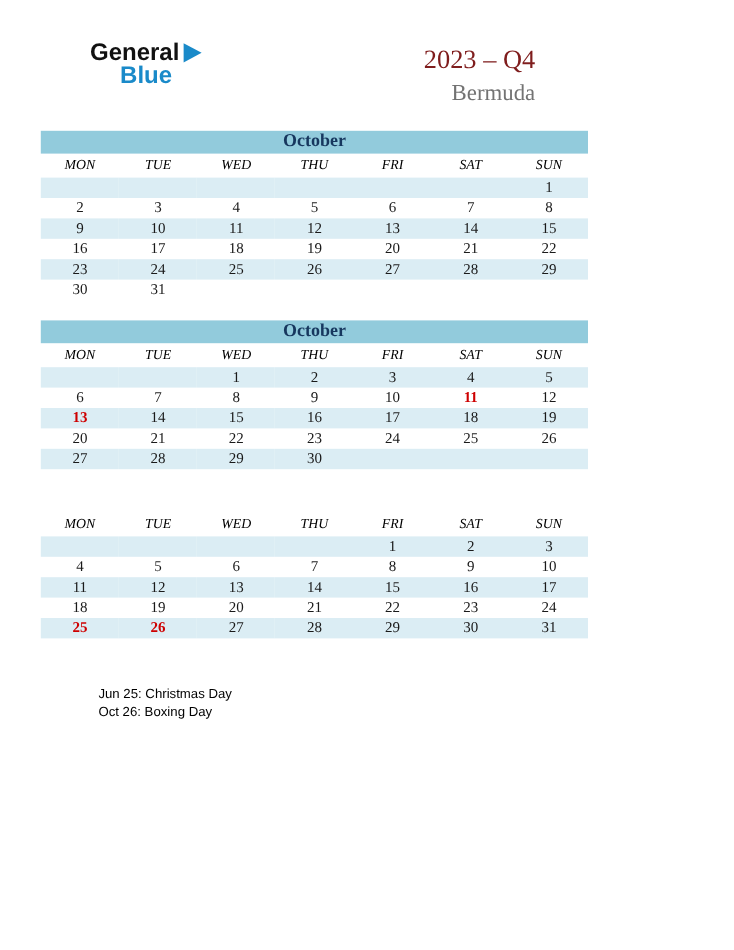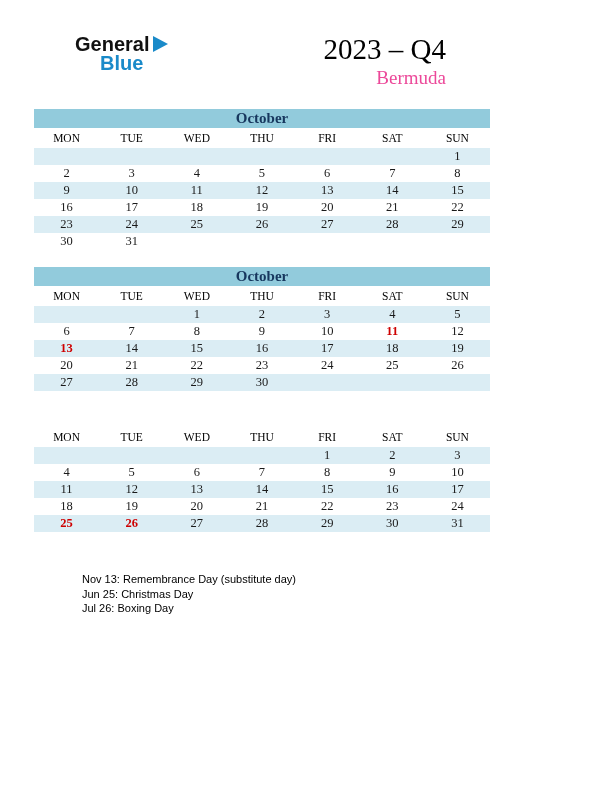--- a/index.html
+++ b/index.html
@@ -35,22 +35,22 @@
   .tri {
     width: 0; height: 0;
     border-top: 8px solid transparent;
     border-bottom: 8px solid transparent;
     border-left: 15px solid var(--c-blue);
     margin-left: 4px;
     display: inline-block;
   }
   .logo-r2 { color: var(--c-blue); text-align: center; margin-top: -1px; }
   .title-block { text-align: right; }
-  .qtitle { font-size: 29px; line-height: 31px; color: #000000; }
-  .region { font-size: 19px; line-height: 23px; color: #ec4899; margin-top: 1px; }
+  .qtitle { font-size: 22px; line-height: 31px; color: #7f1d1d; }
+  .region { font-size: 19px; line-height: 23px; color: #737373; margin-top: 1px; }
   .month {
     width: 456px;
     margin-left: auto;
     margin-right: auto;
     border-collapse: collapse;
     table-layout: fixed;
   }
   .m0 { margin-top: 20px; }
   .m1 { margin-top: 17px; }
   .m2 { margin-top: 36px; }
@@ -63,20 +63,21 @@
     padding: 0;
     text-align: center;
   }
   .wd th {
     font-weight: normal;
     font-size: 11.5px;
     height: 20px;
     padding: 0;
     text-align: center;
     color: #000000;
+    font-style: italic;
   }
   .wk td {
     text-align: center;
     font-size: 12.5px;
     height: 17px;
     padding: 0;
     color: #1a1a1a;
   }
   .wk.alt { background: var(--c-alt); }
   td.red { color: var(--c-red); font-weight: bold; }
@@ -293,18 +294,17 @@
             <td class="">28</td>
             <td class="">29</td>
             <td class="">30</td>
             <td class="">31</td>
           </tr>
         </tbody>
       </table>
     </main>
 
   <footer id="holidays">
-      <div class="holiday">Nov 13: Remembrance Day (substitute day)</div>
       <div class="holiday">Jun 25: Christmas Day</div>
-      <div class="holiday">Jul 26: Boxing Day</div>
+      <div class="holiday">Oct 26: Boxing Day</div>
     </footer>
 
 </div>
 
 </body></html>

